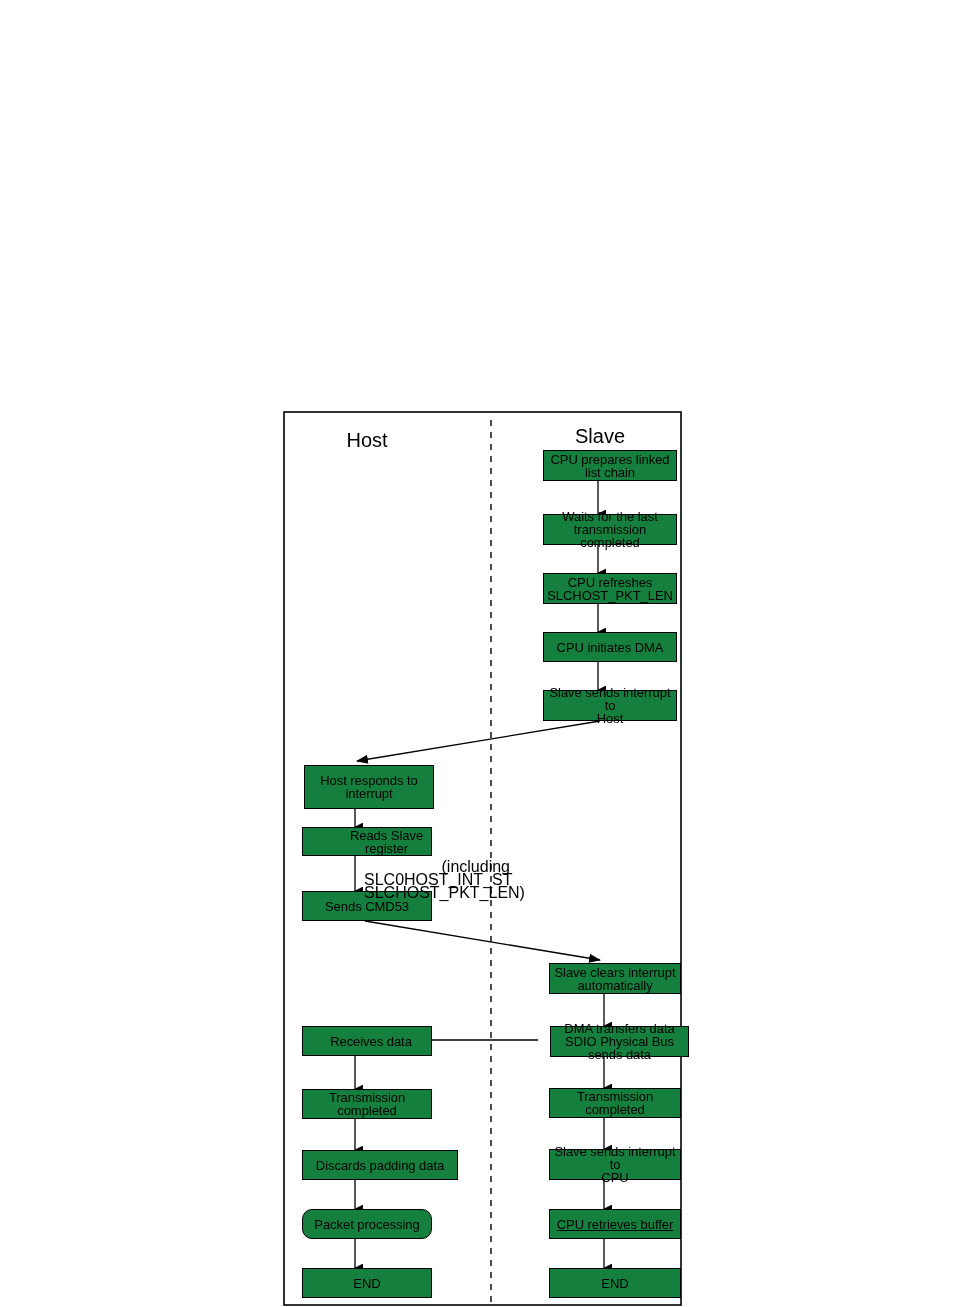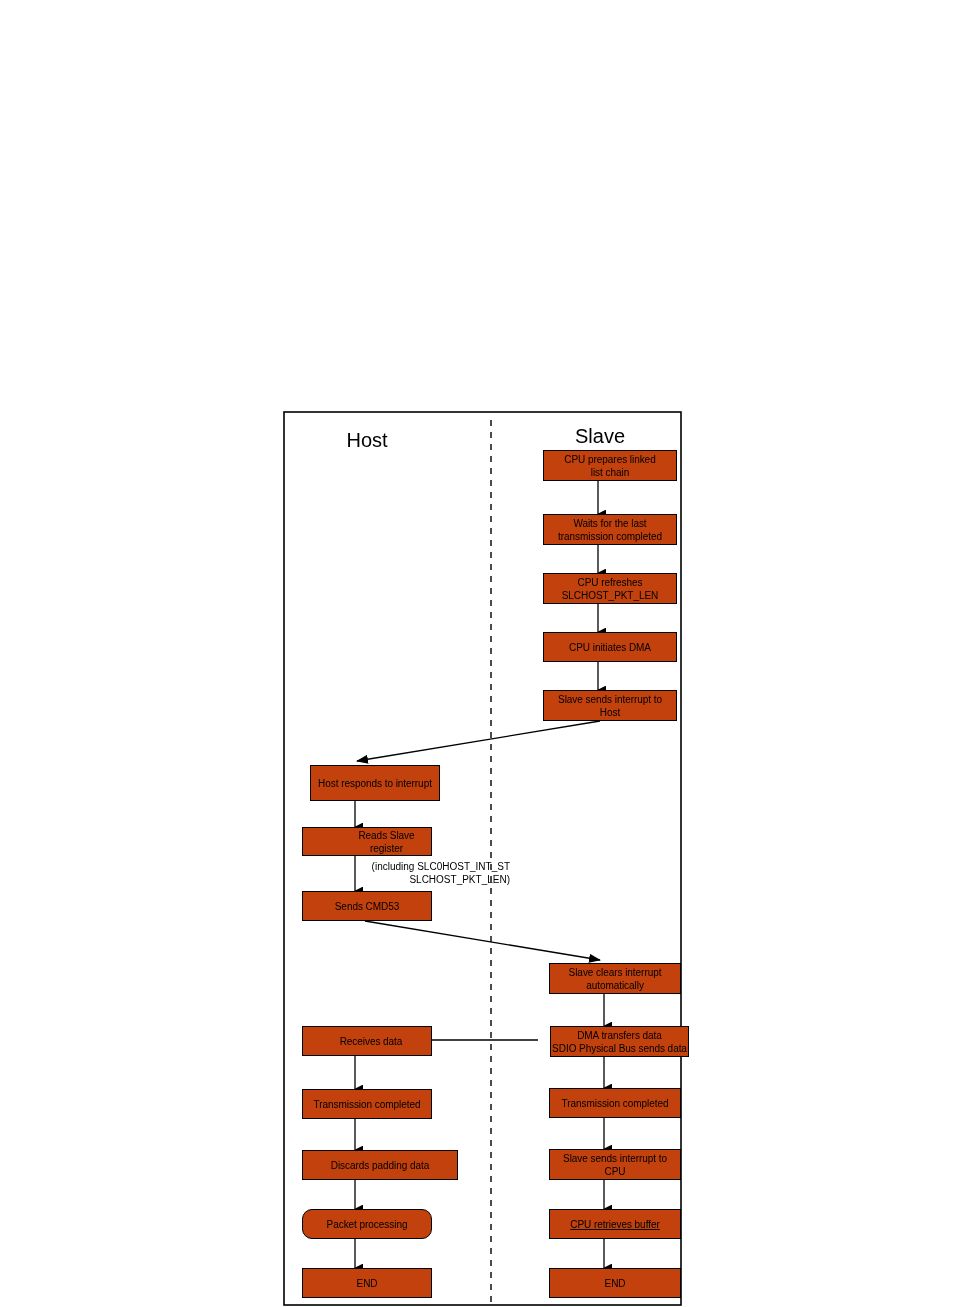--- a/index.html
+++ b/index.html
@@ -36,47 +36,47 @@
     top: 0;
     width: 964px;
     height: 1307px;
     pointer-events: none;
     margin-left: 12px;
   }
   .node {
     position: absolute;
     box-sizing: border-box;
     border: 1.3px solid #000000;
-    background: #c2410c;
+    background: #15803d;
     display: flex;
     align-items: center;
     justify-content: center;
     text-align: center;
     color: #000000;
-    font-size: 10px;
+    font-size: 13px;
     line-height: 13px;
     font-family: "Liberation Sans", sans-serif;
     pointer-events: auto;
     white-space: pre-line;
     letter-spacing: -0.05px;
   }
   .col-title {
     position: absolute;
     color: #000000;
     font-size: 20px;
     line-height: 24px;
     font-family: "Liberation Sans", sans-serif;
     text-align: center;
     pointer-events: auto;
     white-space: nowrap;
   }
   .edge-label {
     position: absolute;
     color: #000000;
-    font-size: 10px;
+    font-size: 16px;
     line-height: 13px;
     font-family: "Liberation Sans", sans-serif;
     text-align: right;
     pointer-events: auto;
     white-space: pre-line;
   }
 </style>
 </head>
 <body>
 
@@ -125,21 +125,21 @@
       <div class="col-title" style="left: 508px; top: 424px; width: 160px;">Slave</div>
       <div class="node" style="left: 531px; top: 450px; width: 134px; height: 31px;">CPU prepares linked
 list chain</div>
       <div class="node" style="left: 531px; top: 514px; width: 134px; height: 31px;">Waits for the last
 transmission completed</div>
       <div class="node" style="left: 531px; top: 573px; width: 134px; height: 31px;">CPU refreshes
 SLCHOST_PKT_LEN</div>
       <div class="node" style="left: 531px; top: 632px; width: 134px; height: 30px;">CPU initiates DMA</div>
       <div class="node" style="left: 531px; top: 690px; width: 134px; height: 31px;">Slave sends interrupt to
 Host</div>
-      <div class="node" style="left: 298px; top: 765px; width: 130px; height: 36px;">Host responds to interrupt</div>
+      <div class="node" style="left: 292px; top: 765px; width: 130px; height: 44px;">Host responds to interrupt</div>
       <div class="node" style="left: 290px; top: 827px; width: 130px; height: 29px; padding-left: 39px;">Reads Slave register</div>
       <div class="node" style="left: 290px; top: 891px; width: 130px; height: 30px;">Sends CMD53</div>
       <div class="node" style="left: 537px; top: 963px; width: 132px; height: 31px;">Slave clears interrupt
 automatically</div>
       <div class="node" style="left: 538px; top: 1026px; width: 139px; height: 31px;">DMA transfers data
 SDIO Physical Bus sends data</div>
       <div class="node" style="left: 290px; top: 1026px; width: 130px; height: 30px; padding-left: 8px;">Receives data</div>
       <div class="node" style="left: 290px; top: 1089px; width: 130px; height: 30px;">Transmission completed</div>
       <div class="node" style="left: 537px; top: 1088px; width: 132px; height: 30px;">Transmission completed</div>
       <div class="node" style="left: 290px; top: 1150px; width: 156px; height: 30px;">Discards padding data</div>

